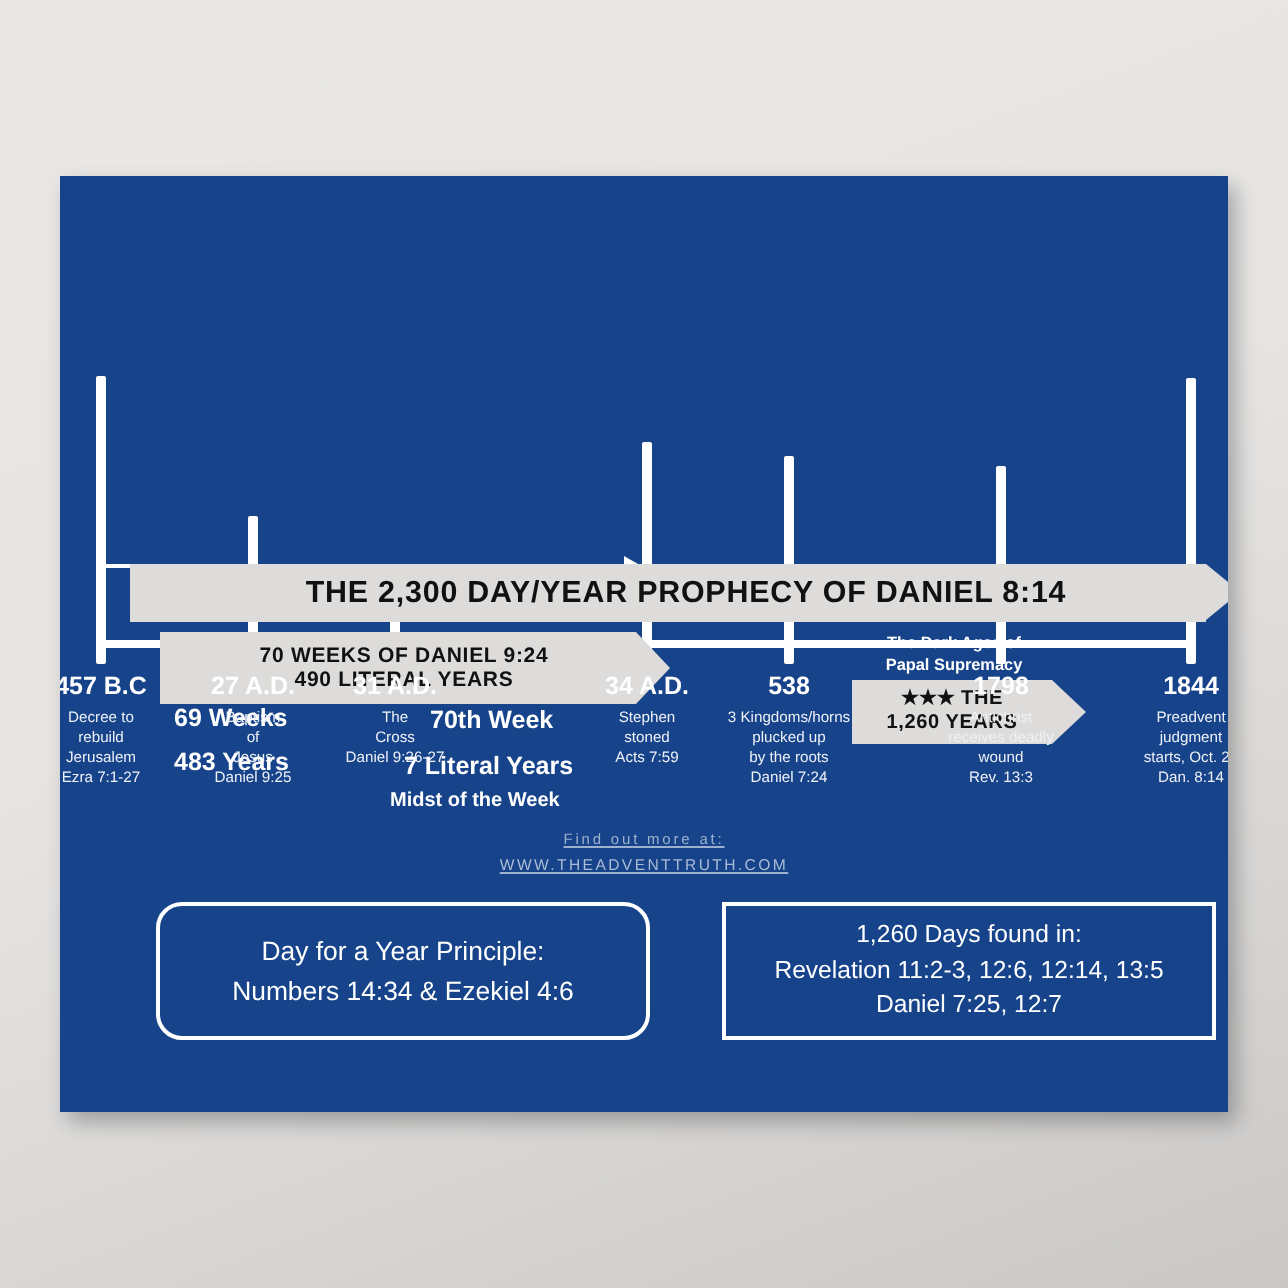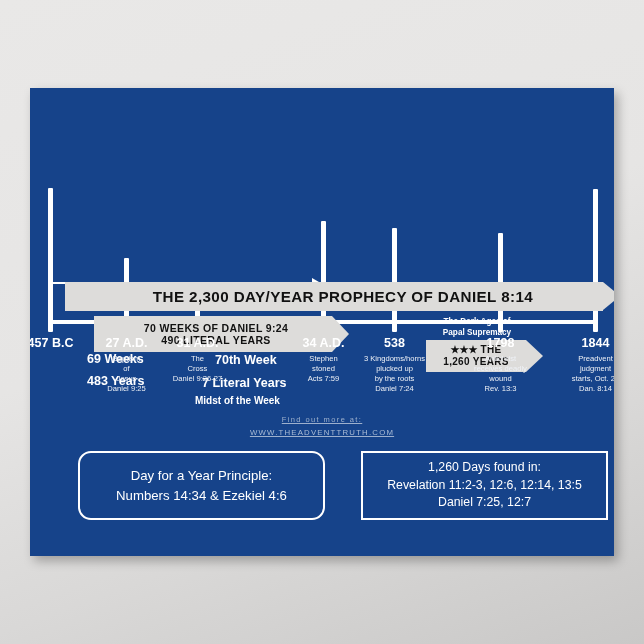--- a/index.html
+++ b/index.html
@@ -67,21 +67,21 @@
     border-left:17px solid #dddcda;
   }
 
   #banner-main{
     left:35px;top:194px;width:538px;height:29px;
   }
   #banner-main .btext{font-size:15.2px;letter-spacing:.4px;padding-left:18px;}
   #banner-main .point{border-top-width:14.5px;border-bottom-width:14.5px;}
 
   #banner-70weeks{
-    left:50px;top:228px;width:238px;height:36px;margin-left:14px;
+    left:50px;top:228px;width:238px;height:36px;
   }
   #banner-70weeks .btext{font-size:10.5px;letter-spacing:.35px;padding-left:6px;}
   #banner-70weeks .point{border-top-width:18px;border-bottom-width:18px;}
 
   #banner-1260{
     left:396px;top:252px;width:100px;height:32px;
   }
   #banner-1260 .btext{font-size:10px;letter-spacing:.3px;text-align:center;}
   #banner-1260 .point{border-top-width:16px;border-bottom-width:16px;}
   .stars{letter-spacing:0px;font-size:10px;}
@@ -173,20 +173,21 @@
     <div class="lbl" id="lbl-7literal">7 Literal Years</div>
     <div class="lbl" id="lbl-midst">Midst of the Week</div>
     <div class="lbl" id="lbl-darkages">
       <span>The Dark Ages of</span><br>
       <span>Papal Supremacy</span>
     </div>
 
     <div id="datecols">
         <div class="datecol" style="left: -21.5px; top: 248px; width: 84px;">
           <span class="year">457 B.C</span>
+          <span class="desc">Decree to<br>rebuild<br>Jerusalem<br>Ezra 7:1-27</span>
         </div>
         <div class="datecol" style="left: 56.5px; top: 248px; width: 80px;">
           <span class="year">27 A.D.</span>
           <span class="desc">Baptism<br>of<br>Jesus<br>Daniel 9:25</span>
         </div>
         <div class="datecol" style="left: 121.5px; top: 248px; width: 92px;">
           <span class="year">31 A.D.</span>
           <span class="desc">The<br>Cross<br>Daniel 9:26-27</span>
         </div>
         <div class="datecol" style="left: 254.5px; top: 248px; width: 78px;">

